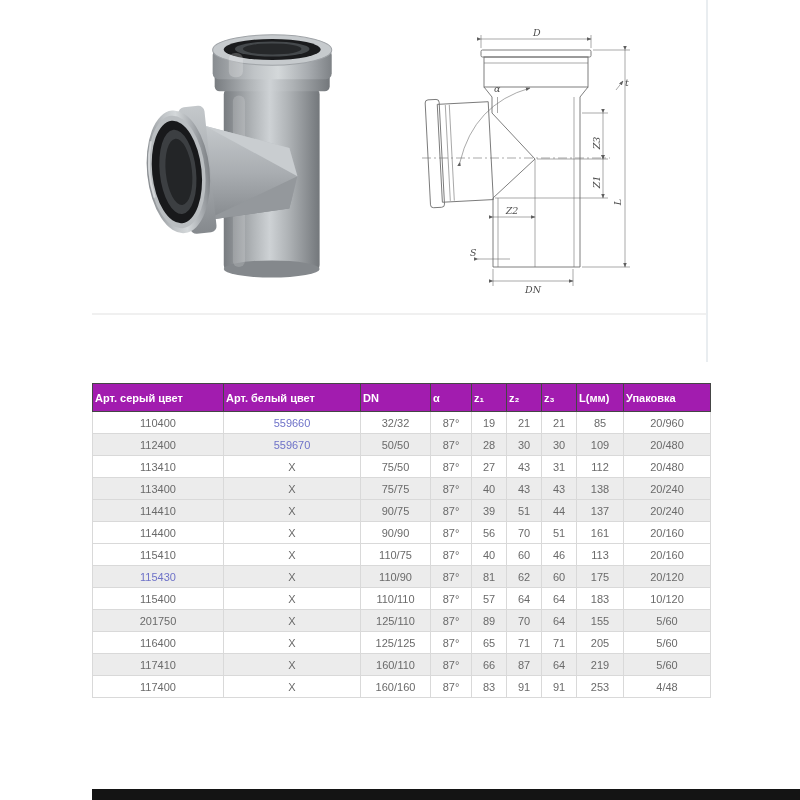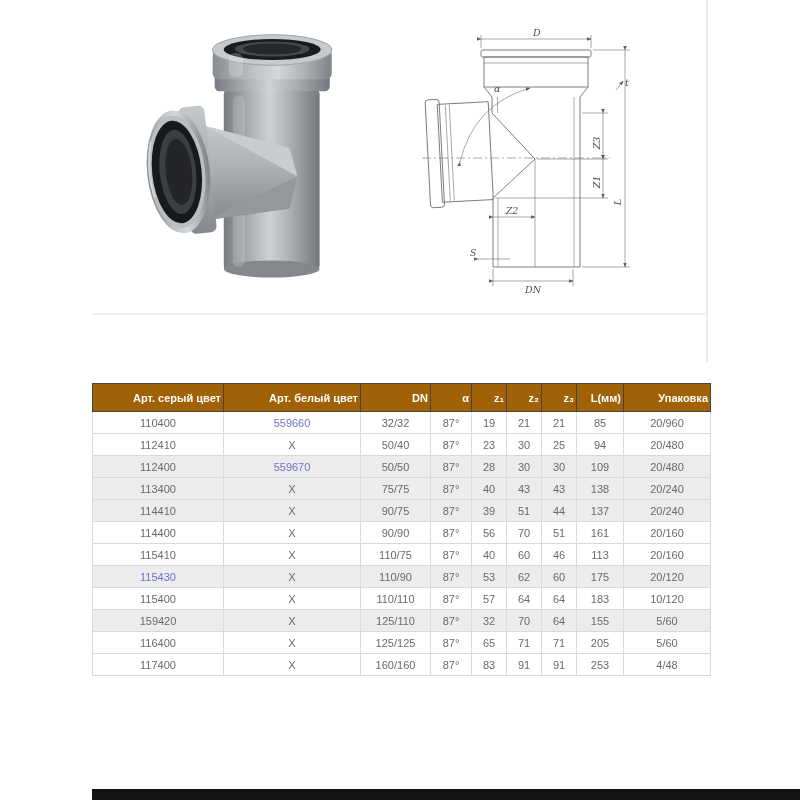--- a/index.html
+++ b/index.html
@@ -14,22 +14,22 @@
 
   .photo{position:absolute;left:140px;top:22px;width:222px;height:278px;}
   .drawing{position:absolute;left:420px;top:10px;width:290px;height:300px;}
   .drawing text{font-family:"DejaVu Serif",serif;font-style:italic;font-size:9.5px;fill:#4d4d4d;}
 
   table.spec-table{
     position:absolute;left:92px;top:383px;border-collapse:collapse;table-layout:fixed;
     font-family:"Liberation Sans",sans-serif;
   }
   .spec-table th{
-    background:#a16207;color:#ffffff;font-size:11px;font-weight:bold;
-    height:27px;border:1px solid #454545;padding:0 2px;text-align:right;
+    background:#a21caf;color:#ffffff;font-size:11px;font-weight:bold;
+    height:27px;border:1px solid #454545;padding:0 2px;text-align:left;
   }
   .spec-table td{
     font-size:11px;color:#6a6a6a;text-align:center;height:21px;
     border:1px solid #d9d9d9;padding:0 2px;background:#ffffff;white-space:nowrap;
   }
   .spec-table tr.even td{background:#ececec;}
   .spec-table .link{cursor:pointer;}
 </style>
 </head>
 <body>
@@ -178,42 +178,42 @@
         <td>110400</td>
         <td><span class="link" style="color: rgb(110, 114, 200);">559660</span></td>
         <td>32/32</td>
         <td>87°</td>
         <td>19</td>
         <td>21</td>
         <td>21</td>
         <td>85</td>
         <td>20/960</td>
       </tr>
-      <tr class="odd">
-        <td>112410</td>
-        <td>X</td>
-        <td>50/40</td>
-        <td>87°</td>
-        <td>23</td>
-        <td>30</td>
-        <td>25</td>
-        <td>94</td>
-        <td>20/480</td>
-      </tr>
       <tr class="even">
         <td>112400</td>
         <td><span class="link" style="color: rgb(110, 114, 200); text-align: center;">559670</span></td>
         <td>50/50</td>
         <td>87°</td>
         <td>28</td>
         <td>30</td>
         <td>30</td>
         <td>109</td>
         <td>20/480</td>
       </tr>
+      <tr class="odd">
+        <td>113410</td>
+        <td>X</td>
+        <td>75/50</td>
+        <td>87°</td>
+        <td>27</td>
+        <td>43</td>
+        <td>31</td>
+        <td>112</td>
+        <td>20/480</td>
+      </tr>
       <tr class="even">
         <td>113400</td>
         <td>X</td>
         <td>75/75</td>
         <td>87°</td>
         <td>40</td>
         <td>43</td>
         <td>43</td>
         <td>138</td>
         <td>20/240</td>
@@ -249,59 +249,70 @@
         <td>60</td>
         <td>46</td>
         <td>113</td>
         <td>20/160</td>
       </tr>
       <tr class="even">
         <td><span class="link" style="color: rgb(110, 114, 200); text-align: right;">115430</span></td>
         <td>X</td>
         <td>110/90</td>
         <td>87°</td>
-        <td>53</td>
+        <td>81</td>
         <td>62</td>
         <td>60</td>
         <td>175</td>
         <td>20/120</td>
       </tr>
       <tr class="odd">
         <td>115400</td>
         <td>X</td>
         <td>110/110</td>
         <td>87°</td>
         <td>57</td>
         <td>64</td>
         <td>64</td>
         <td>183</td>
         <td>10/120</td>
       </tr>
       <tr class="even">
-        <td>159420</td>
+        <td>201750</td>
         <td>X</td>
         <td>125/110</td>
         <td>87°</td>
-        <td>32</td>
+        <td>89</td>
         <td>70</td>
         <td>64</td>
         <td>155</td>
         <td>5/60</td>
       </tr>
       <tr class="odd">
         <td>116400</td>
         <td>X</td>
         <td>125/125</td>
         <td>87°</td>
         <td>65</td>
         <td>71</td>
         <td>71</td>
         <td>205</td>
         <td>5/60</td>
       </tr>
+      <tr class="even">
+        <td>117410</td>
+        <td>X</td>
+        <td>160/110</td>
+        <td>87°</td>
+        <td>66</td>
+        <td>87</td>
+        <td>64</td>
+        <td>219</td>
+        <td>5/60</td>
+      </tr>
       <tr class="odd">
         <td>117400</td>
         <td>X</td>
         <td>160/160</td>
         <td>87°</td>
         <td>83</td>
         <td>91</td>
         <td>91</td>
         <td>253</td>
         <td>4/48</td>

